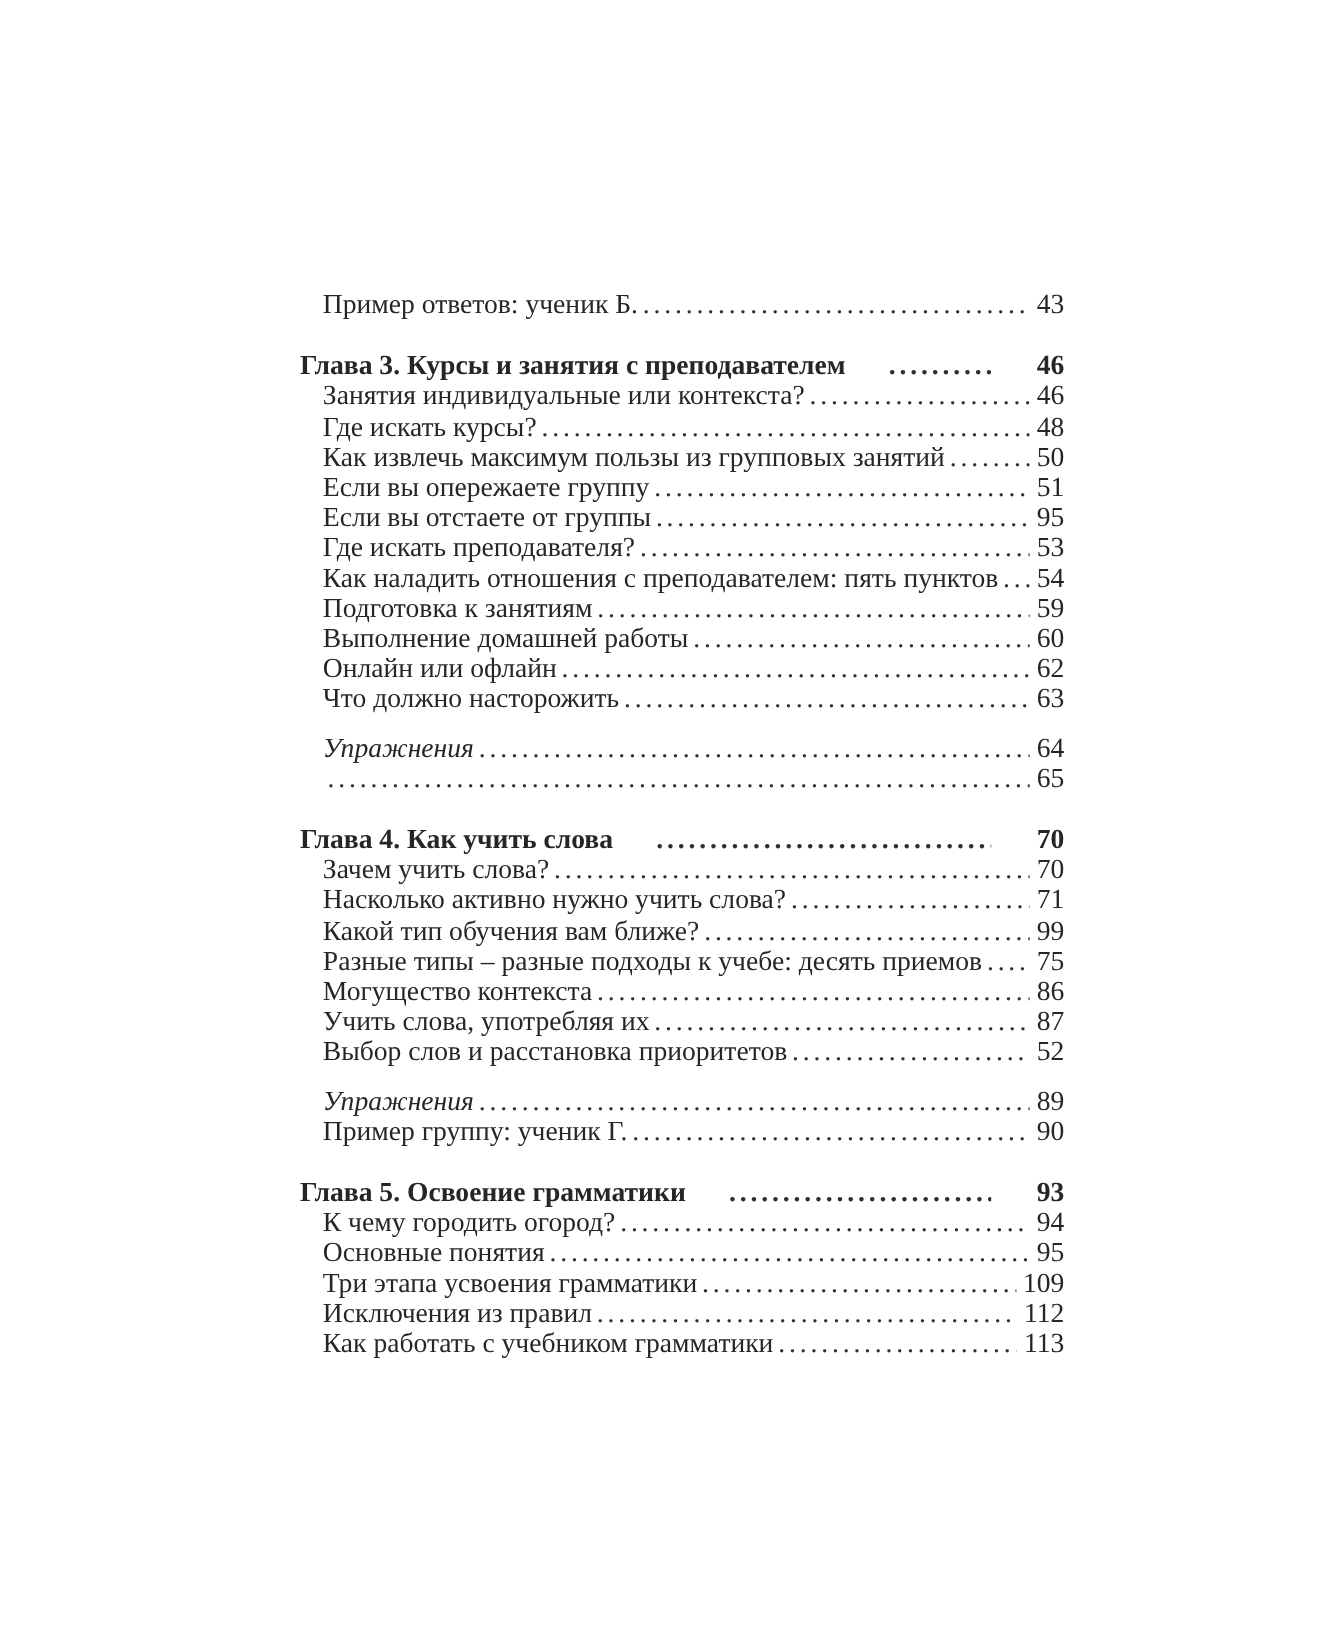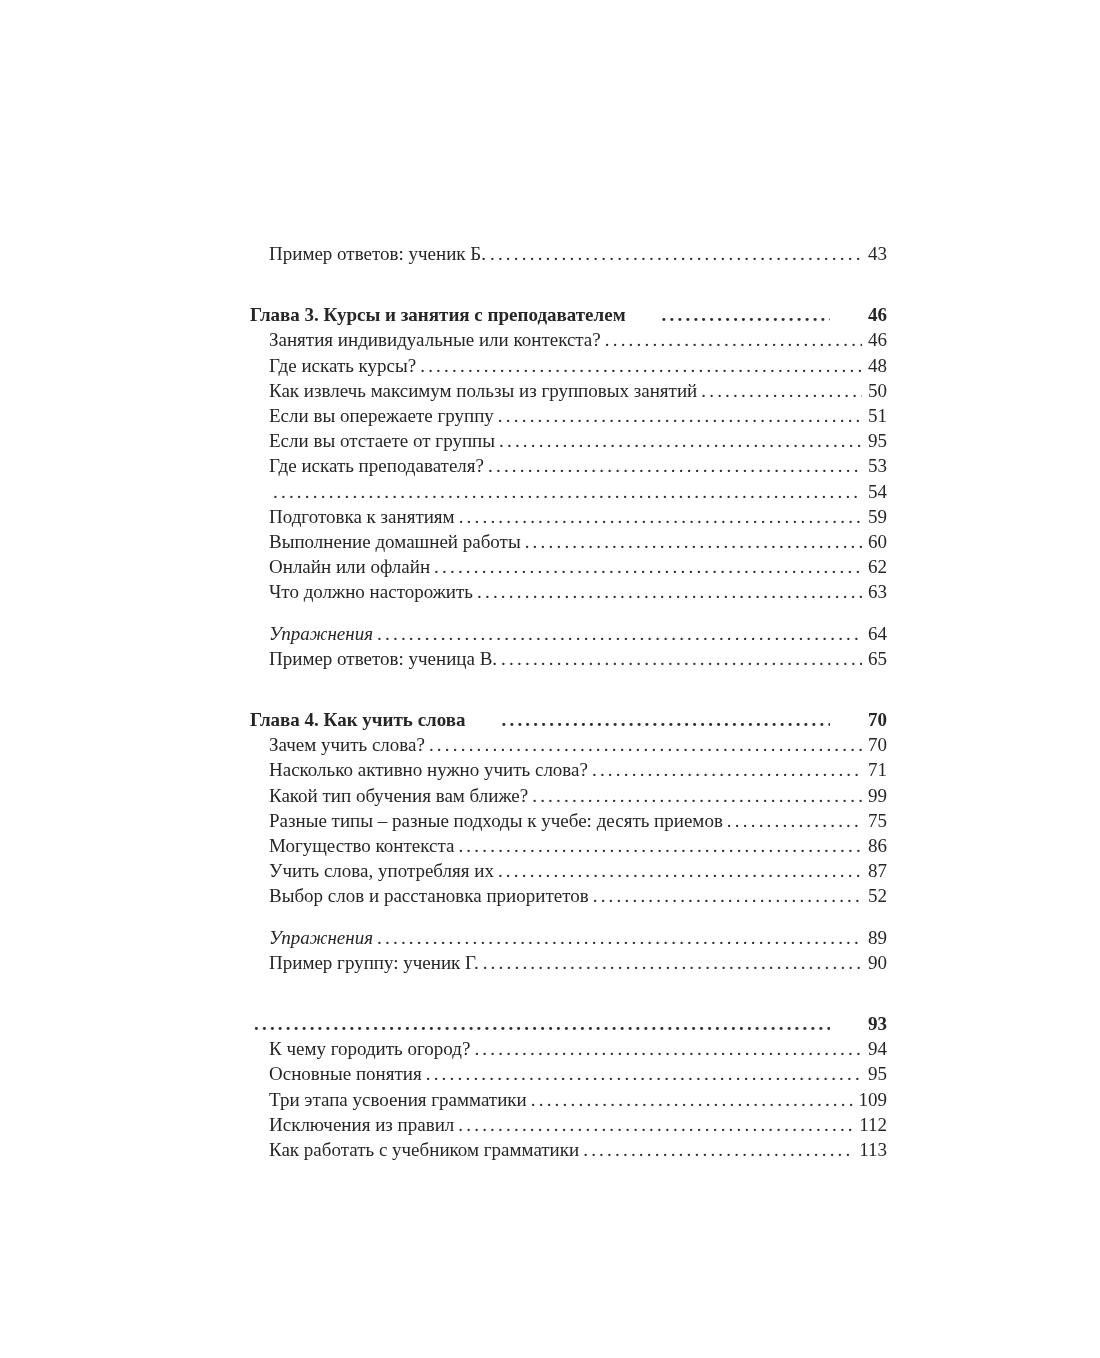--- a/index.html
+++ b/index.html
@@ -18,29 +18,29 @@
   }
   .toc {
     position: absolute;
     top: 241px;
     left: 250px;
     width: 637px;
   }
   .toc-row {
     display: flex;
     align-items: baseline;
-    font-size: 19px;
+    font-size: 23px;
     line-height: 25.2px;
     white-space: nowrap;
   }
   .toc-row.chapter {
     font-weight: bold;
   }
   .toc-row.gap-before {
-    margin-top: 36px;
+    margin-top: 26px;
     gap: 32px;
   }
   .toc-row.entry, .toc-row.entry-italic {
     padding-left: 19px;
   }
   .toc-row.entry-italic .toc-label {
     font-style: italic;
     margin-top: 16px;
   }
   .toc-label {
@@ -100,20 +100,21 @@
     <span class="toc-label">Если вы отстаете от группы</span>
     <span class="leader" aria-hidden="true">............................................................................................................................................................................................................................</span>
     <span class="toc-page">95</span>
   </div>
       <div class="toc-row entry">
     <span class="toc-label">Где искать преподавателя?</span>
     <span class="leader" aria-hidden="true">............................................................................................................................................................................................................................</span>
     <span class="toc-page">53</span>
   </div>
       <div class="toc-row entry">
+    <span class="toc-label">Как наладить отношения с преподавателем: пять пунктов</span>
     <span class="leader" aria-hidden="true">............................................................................................................................................................................................................................</span>
     <span class="toc-page">54</span>
   </div>
       <div class="toc-row entry">
     <span class="toc-label">Подготовка к занятиям</span>
     <span class="leader" aria-hidden="true">............................................................................................................................................................................................................................</span>
     <span class="toc-page">59</span>
   </div>
       <div class="toc-row entry">
     <span class="toc-label">Выполнение домашней работы</span>
@@ -129,21 +130,20 @@
     <span class="toc-label">Что должно насторожить</span>
     <span class="leader" aria-hidden="true">............................................................................................................................................................................................................................</span>
     <span class="toc-page">63</span>
   </div>
       <div class="toc-row entry-italic">
     <span class="toc-label">Упражнения</span>
     <span class="leader" aria-hidden="true">............................................................................................................................................................................................................................</span>
     <span class="toc-page">64</span>
   </div>
       <div class="toc-row entry">
-    <span class="toc-label">Пример ответов: ученица В.</span>
     <span class="leader" aria-hidden="true">............................................................................................................................................................................................................................</span>
     <span class="toc-page">65</span>
   </div>
       <div class="toc-row chapter gap-before">
     <span class="toc-label">Глава 4. Как учить слова</span>
     <span class="leader" aria-hidden="true">............................................................................................................................................................................................................................</span>
     <span class="toc-page">70</span>
   </div>
       <div class="toc-row entry">
     <span class="toc-label">Зачем учить слова?</span>
@@ -184,20 +184,21 @@
     <span class="toc-label">Упражнения</span>
     <span class="leader" aria-hidden="true">............................................................................................................................................................................................................................</span>
     <span class="toc-page">89</span>
   </div>
       <div class="toc-row entry">
     <span class="toc-label">Пример группу: ученик Г.</span>
     <span class="leader" aria-hidden="true">............................................................................................................................................................................................................................</span>
     <span class="toc-page">90</span>
   </div>
       <div class="toc-row chapter gap-before">
+    <span class="toc-label">Глава 5. Освоение грамматики</span>
     <span class="leader" aria-hidden="true">............................................................................................................................................................................................................................</span>
     <span class="toc-page">93</span>
   </div>
       <div class="toc-row entry">
     <span class="toc-label">К чему городить огород?</span>
     <span class="leader" aria-hidden="true">............................................................................................................................................................................................................................</span>
     <span class="toc-page">94</span>
   </div>
       <div class="toc-row entry">
     <span class="toc-label">Основные понятия</span>

